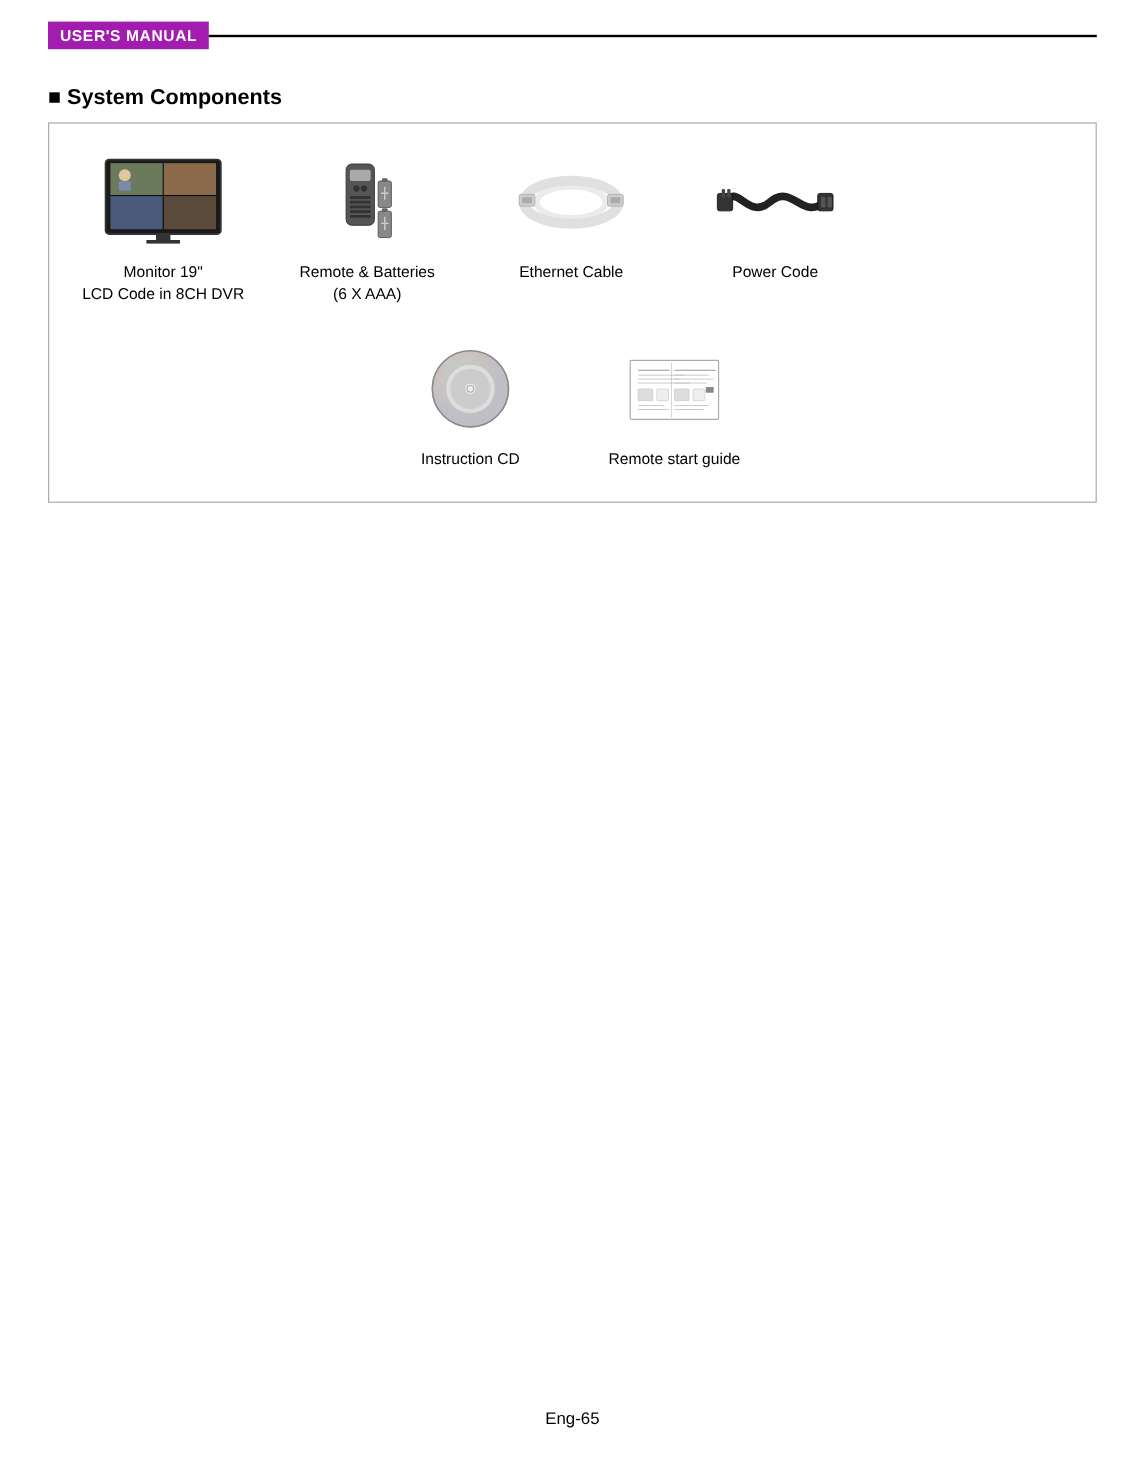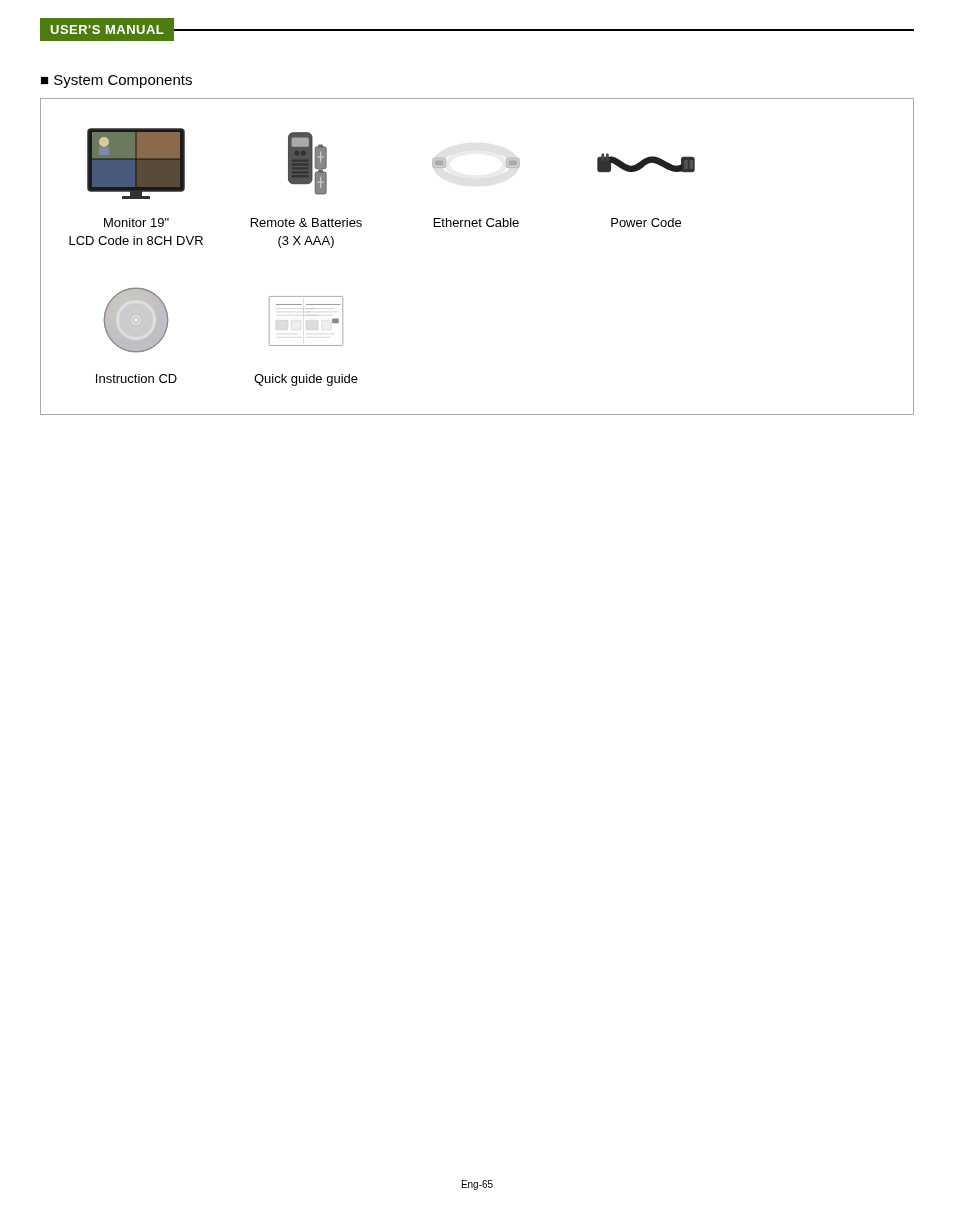--- a/index.html
+++ b/index.html
@@ -20,39 +20,39 @@
       position: relative;
     }
 
     
     .header-bar {
       display: flex;
       align-items: center;
       padding: 18px 40px 0 40px;
     }
     .header-title-box {
-      background: #4d7c0f;
+      background: #a21caf;
       color: #fff;
       font-weight: bold;
       font-size: 13px;
       padding: 4px 10px;
       letter-spacing: 0.5px;
     }
     .header-line {
       flex: 1;
       height: 2px;
       background: #000;
       margin-left: 0;
     }
 
     
     .section-heading {
       padding: 30px 40px 10px 40px;
-      font-weight: normal;
-      font-size: 15px;
+      font-weight: bold;
+      font-size: 18px;
     }
     .section-heading::before {
       content: "■ ";
     }
 
     
     .components-box {
       margin: 0 40px;
       border: 1px solid #aaa;
       padding: 20px 10px;
@@ -60,20 +60,21 @@
 
     .components-row {
       display: flex;
       flex-direction: row;
       align-items: flex-start;
       justify-content: flex-start;
       margin-bottom: 20px;
     }
     .components-row:last-child {
       margin-bottom: 0;
+      justify-content: center;
     }
 
     .component-item {
       display: flex;
       flex-direction: column;
       align-items: center;
       width: 170px;
       min-width: 140px;
       text-align: center;
       padding: 5px 5px;
@@ -141,21 +142,21 @@
       width: 60px;
       height: 60px;
     }
 
     
     .page-number {
       position: absolute;
       bottom: 30px;
       left: 50%;
       transform: translateX(-50%);
-      font-size: 10px;
+      font-size: 14px;
     }
   </style>
 </head>
 <body>
 
 <div class="page-container">
 
   <div class="header-bar">
     <div class="header-title-box">USER'S MANUAL</div>
     <div class="header-line"></div>
@@ -217,21 +218,21 @@
             <line x1="53" y1="26" x2="53" y2="40" stroke="#ccc" stroke-width="1.5"></line>
             <line x1="49" y1="33" x2="57" y2="33" stroke="#ccc" stroke-width="1.5"></line>
             <rect x="46" y="52" width="14" height="28" rx="2" fill="#888" stroke="#555" stroke-width="1"></rect>
             <rect x="50" y="49" width="6" height="4" rx="1" fill="#666"></rect>
             <line x1="53" y1="58" x2="53" y2="72" stroke="#ccc" stroke-width="1.5"></line>
             <line x1="49" y1="65" x2="57" y2="65" stroke="#ccc" stroke-width="1.5"></line>
           </svg>
         </div>
         <div class="component-label">
           <span>Remote &amp; Batteries</span><br>
-          <span>(3 X AAA)</span>
+          <span>(6 X AAA)</span>
         </div>
       </div>
 
 
       <div class="component-item">
         <div class="component-icon">
           <svg class="ethernet-svg" viewBox="0 0 110 60" xmlns="http://www.w3.org/2000/svg">
 
             <ellipse cx="55" cy="30" rx="48" ry="22" fill="none" stroke="#ddd" stroke-width="10" opacity="0.9"></ellipse>
             <ellipse cx="55" cy="30" rx="35" ry="16" fill="none" stroke="#ddd" stroke-width="6" opacity="0.6"></ellipse>
@@ -327,21 +328,21 @@
 
             <line x1="18" y1="54" x2="45" y2="54" stroke="#bbb" stroke-width="0.8"></line>
             <line x1="18" y1="58" x2="50" y2="58" stroke="#bbb" stroke-width="0.8"></line>
             <line x1="55" y1="54" x2="90" y2="54" stroke="#bbb" stroke-width="0.8"></line>
             <line x1="55" y1="58" x2="85" y2="58" stroke="#bbb" stroke-width="0.8"></line>
 
             <rect x="87" y="35" width="8" height="6" rx="0.5" fill="#888"></rect>
           </svg>
         </div>
         <div class="component-label">
-          <span>Quick guide guide</span>
+          <span>Remote start guide</span>
         </div>
       </div>
 
 
     </div>
 
   </div>
 
   <div class="page-number">Eng-65</div>
 

